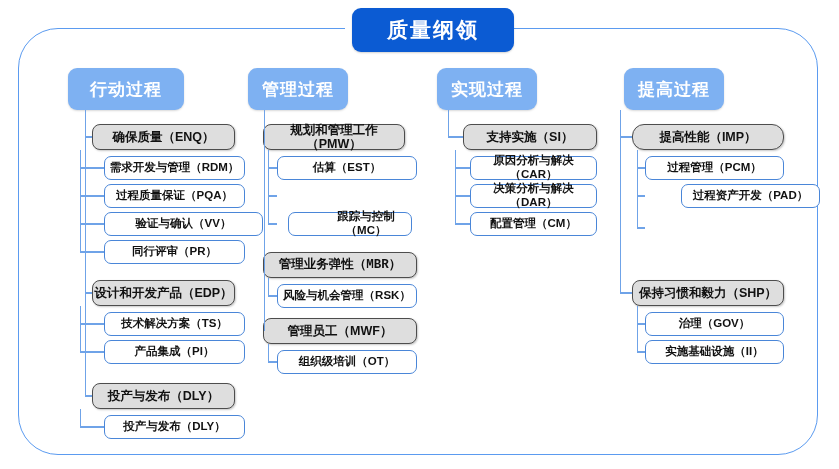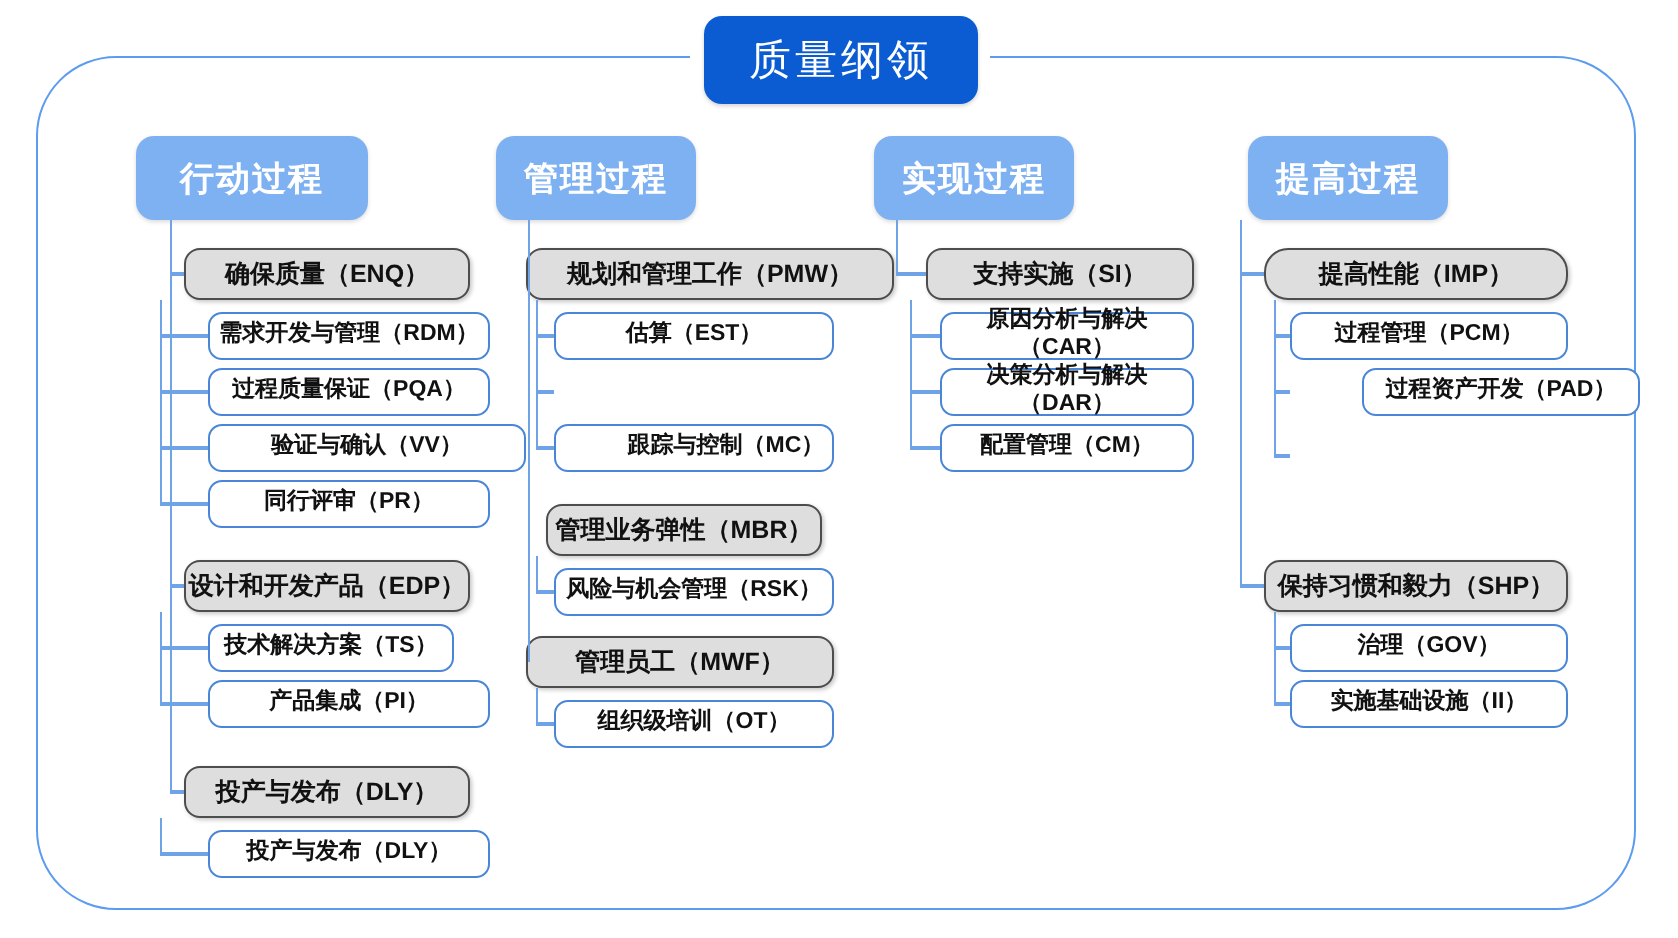--- a/index.html
+++ b/index.html
@@ -27,27 +27,27 @@
     position:absolute;
     left:345px;top:18px;
     width:150px;height:22px;
     background:#ffffff;
   }
 
   
   .title-box{
     position:absolute;
     left:352px;top:8px;
-    width:137px;height:44px;
+    width:162px;height:44px;
     background:#0B5BD3;
     border-radius:9px;
     display:flex;align-items:center;justify-content:center;
     color:#ffffff;
     font-size:21px;
-    font-weight:normal;
+    font-weight:bold;
     letter-spacing:2px;
     box-shadow:0 1px 2px rgba(0,0,0,.18);
   }
 
   
   .col-head{
     position:absolute;
     height:42px;
     background:#7EB1F2;
     border-radius:9px;
@@ -111,41 +111,41 @@
     <div class="hline" style="left: 80px; top: 167.3px; width: 24px;"></div>
     <div class="leaf-box" style="left: 104px; top: 184px; width: 141px; height: 24px;">过程质量保证（PQA）</div>
     <div class="hline" style="left: 80px; top: 195.3px; width: 24px;"></div>
     <div class="leaf-box" style="left: 104px; top: 212px; width: 159px; height: 24px;">验证与确认（VV）</div>
     <div class="hline" style="left: 80px; top: 223.3px; width: 24px;"></div>
     <div class="leaf-box" style="left: 104px; top: 240px; width: 141px; height: 24px;">同行评审（PR）</div>
     <div class="hline" style="left: 80px; top: 251.3px; width: 24px;"></div>
     <div class="vline" style="left: 80px; top: 150px; height: 102px;"></div>
     <div class="group-box" style="left: 92px; top: 280px; width: 143px; height: 26px;">设计和开发产品（EDP）</div>
     <div class="hline" style="left: 85px; top: 292.3px; width: 7px;"></div>
-    <div class="leaf-box" style="left: 104px; top: 312px; width: 123px; height: 24px;">技术解决方案（TS）</div>
+    <div class="leaf-box" style="left: 104px; top: 312px; width: 141px; height: 24px;">技术解决方案（TS）</div>
     <div class="hline" style="left: 80px; top: 323.3px; width: 24px;"></div>
     <div class="leaf-box" style="left: 104px; top: 340px; width: 141px; height: 24px;">产品集成（PI）</div>
     <div class="hline" style="left: 80px; top: 351.3px; width: 24px;"></div>
     <div class="vline" style="left: 80px; top: 306px; height: 46px;"></div>
     <div class="group-box" style="left: 92px; top: 383px; width: 143px; height: 26px;">投产与发布（DLY）</div>
     <div class="hline" style="left: 85px; top: 395.3px; width: 7px;"></div>
     <div class="leaf-box" style="left: 104px; top: 415px; width: 141px; height: 24px;">投产与发布（DLY）</div>
     <div class="hline" style="left: 80px; top: 426.3px; width: 24px;"></div>
     <div class="vline" style="left: 80px; top: 409px; height: 18px;"></div>
     <div class="vline" style="left: 85px; top: 110px; height: 286px;"></div>
     <div class="col-head" style="left: 248px; top: 68px; width: 100px;">管理过程</div>
-    <div class="group-box" style="left: 263px; top: 124px; width: 184px; height: 26px;">规划和管理工作（PMW）</div>
+    <div class="group-box" style="left: 263px; top: 124px; width: 142px; height: 26px;">规划和管理工作（PMW）</div>
     <div class="hline" style="left: 263px; top: 136.3px; width: 0px;"></div>
     <div class="leaf-box" style="left: 277px; top: 156px; width: 140px; height: 24px;">估算（EST）</div>
     <div class="hline" style="left: 268px; top: 167.3px; width: 9px;"></div>
     <div class="hline" style="left: 268px; top: 195.3px; width: 9px;"></div>
-    <div class="leaf-box" style="left: 277px; top: 212px; width: 140px; height: 24px; padding-left: 32px;">跟踪与控制（MC）</div>
+    <div class="leaf-box" style="left: 288px; top: 212px; width: 124px; height: 24px; padding-left: 32px;">跟踪与控制（MC）</div>
     <div class="hline" style="left: 268px; top: 223.3px; width: 9px;"></div>
     <div class="vline" style="left: 268px; top: 150px; height: 74px;"></div>
-    <div class="group-box" style="left: 273px; top: 252px; width: 138px; height: 26px;">管理业务弹性（MBR）</div>
+    <div class="group-box" style="left: 263px; top: 252px; width: 154px; height: 26px; font-family: Liberation Mono, monospace;">管理业务弹性（MBR）</div>
     <div class="hline" style="left: 263px; top: 264.3px; width: 0px;"></div>
     <div class="leaf-box" style="left: 277px; top: 284px; width: 140px; height: 24px;">风险与机会管理（RSK）</div>
     <div class="hline" style="left: 268px; top: 295.3px; width: 9px;"></div>
     <div class="vline" style="left: 268px; top: 278px; height: 18px;"></div>
     <div class="group-box" style="left: 263px; top: 318px; width: 154px; height: 26px;">管理员工（MWF）</div>
     <div class="hline" style="left: 263px; top: 330.3px; width: 0px;"></div>
     <div class="leaf-box" style="left: 277px; top: 350px; width: 140px; height: 24px;">组织级培训（OT）</div>
     <div class="hline" style="left: 268px; top: 361.3px; width: 9px;"></div>
     <div class="vline" style="left: 268px; top: 344px; height: 18px;"></div>
     <div class="vline" style="left: 264px; top: 110px; height: 221px;"></div>

